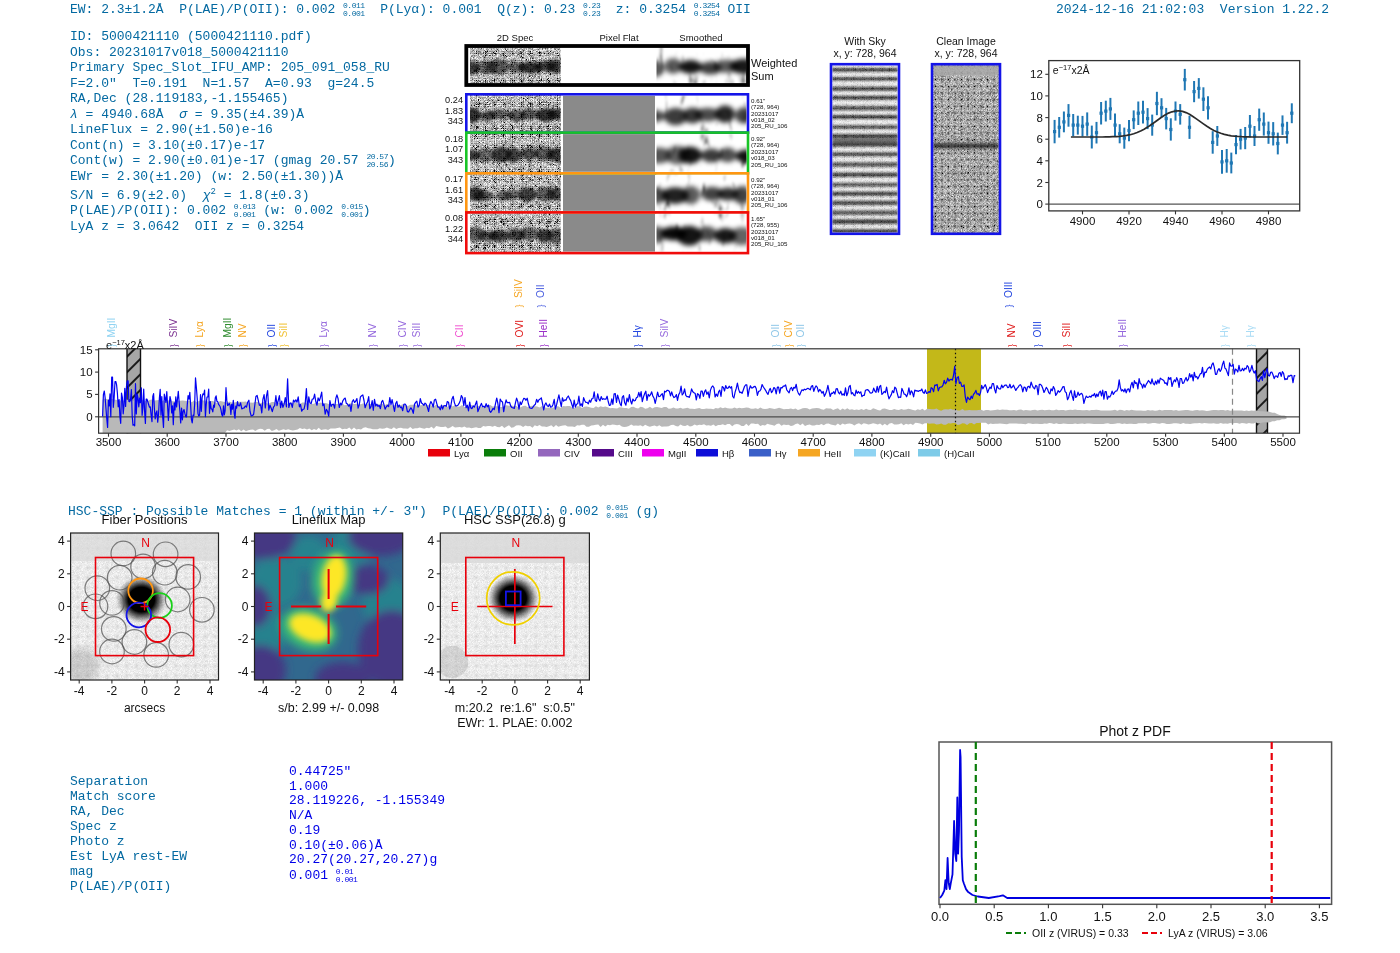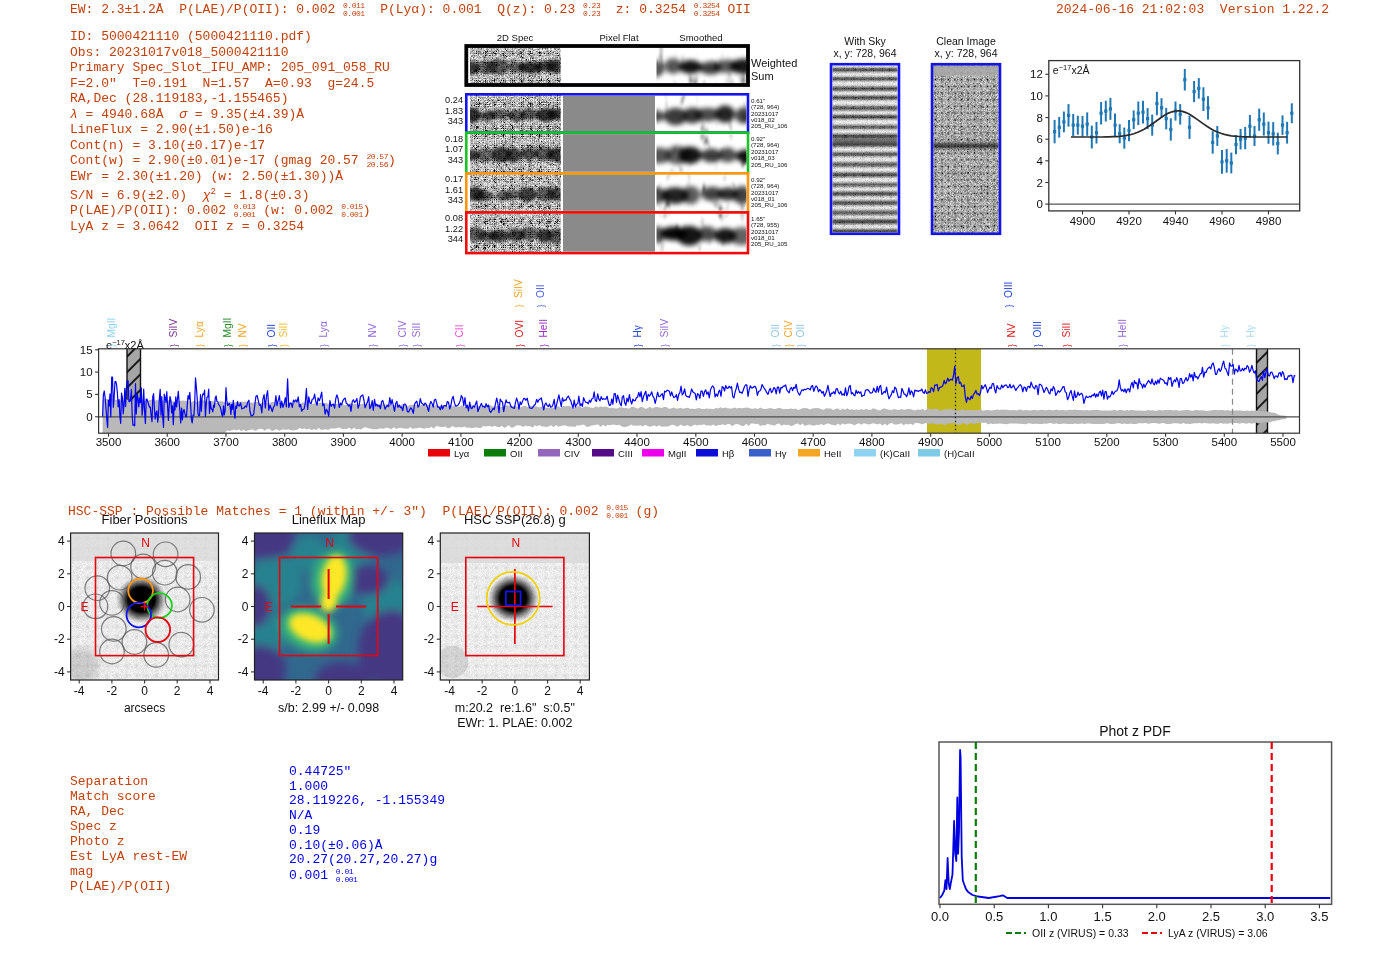--- a/index.html
+++ b/index.html
@@ -1,14 +1,14 @@
 <!DOCTYPE html>
 <html><head><meta charset="utf-8"><style>
 html,body{margin:0;padding:0;background:#fff;width:1400px;height:953px;overflow:hidden}
-.mono{font-family:"Liberation Mono",monospace;font-size:13px;color:#c2410c;white-space:pre;position:absolute;line-height:15.5px}
+.mono{font-family:"Liberation Mono",monospace;font-size:13px;color:#0369a1;white-space:pre;position:absolute;line-height:15.5px}
 sup{font-size:9px}
 .fr{display:inline-block;vertical-align:-3px;line-height:8px;font-size:8px;text-align:left;letter-spacing:-0.5px}
 .blue{color:#0000e8}
 </style></head><body>
 <svg width="1400" height="953" style="position:absolute;left:0;top:0" xmlns="http://www.w3.org/2000/svg">
 <defs>
 <filter id="fgrain" x="0" y="0" width="100%" height="100%">
 <feTurbulence type="turbulence" baseFrequency="0.55" numOctaves="2" seed="11" stitchTiles="stitch"></feTurbulence>
 <feColorMatrix type="matrix" values="0.95 0.95 0.95 0 -0.27  0.95 0.95 0.95 0 -0.27  0.95 0.95 0.95 0 -0.27  0 0 0 0 1"></feColorMatrix>
 </filter>
@@ -765,16 +765,16 @@
 <line x1="1265.2" y1="904.3" x2="1265.2" y2="908.3" stroke="#333" stroke-width="1.1"></line>
 <text x="1265.2" y="921.3" font-size="13" fill="#111" text-anchor="middle" font-family="Liberation Sans">3.0</text>
 <line x1="1319.4" y1="904.3" x2="1319.4" y2="908.3" stroke="#333" stroke-width="1.1"></line>
 <text x="1319.4" y="921.3" font-size="13" fill="#111" text-anchor="middle" font-family="Liberation Sans">3.5</text>
 <line x1="1006" y1="933" x2="1026" y2="933" stroke="#0a7d0a" stroke-width="2.2" stroke-dasharray="6,3"></line>
 <text x="1032" y="937" font-size="10.5" fill="#111" font-family="Liberation Sans">OII z (VIRUS) = 0.33</text>
 <line x1="1142" y1="933" x2="1162" y2="933" stroke="#e8000b" stroke-width="2.2" stroke-dasharray="6,3"></line>
 <text x="1168" y="937" font-size="10.5" fill="#111" font-family="Liberation Sans">LyA z (VIRUS) = 3.06</text>
 </svg>
 <div class="mono" style="left:70px;top:2px">EW: 2.3±1.2Å  P(LAE)/P(OII): 0.002 <span class="fr">0.011<br>0.001</span>  P(Lyα): 0.001  Q(z): 0.23 <span class="fr">0.23<br>0.23</span>  z: 0.3254 <span class="fr">0.3254<br>0.3254</span> OII</div>
-<div class="mono" style="left:1056px;top:2px">2024-06-16 21:02:03  Version 1.22.2</div>
+<div class="mono" style="left:1056px;top:2px">2024-12-16 21:02:03  Version 1.22.2</div>
 <div class="mono" style="left:70px;top:29px">ID: 5000421110 (5000421110.pdf)<br>Obs: 20231017v018_5000421110<br>Primary Spec_Slot_IFU_AMP: 205_091_058_RU<br>F=2.0"  T=0.191  N=1.57  A=0.93  g=24.5<br>RA,Dec (28.119183,-1.155465)<br><i>λ</i> = 4940.68Å  <i>σ</i> = 9.35(±4.39)Å<br>LineFlux = 2.90(±1.50)e-16<br>Cont(n) = 3.10(±0.17)e-17<br>Cont(w) = 2.90(±0.01)e-17 (gmag 20.57 <span class="fr">20.57<br>20.56</span>)<br>EWr = 2.30(±1.20) (w: 2.50(±1.30))Å<br>S/N = 6.9(±2.0)  <i>χ</i><sup>2</sup> = 1.8(±0.3)<br>P(LAE)/P(OII): 0.002 <span class="fr">0.013<br>0.001</span> (w: 0.002 <span class="fr">0.015<br>0.001</span>)<br>LyA z = 3.0642  OII z = 0.3254</div>
 <div class="mono" style="left:68px;top:504px">HSC-SSP : Possible Matches = 1 (within +/- 3")  P(LAE)/P(OII): 0.002 <span class="fr">0.015<br>0.001</span> (g)</div>
 <div class="mono" style="left:70px;top:774px;line-height:15px">Separation<br>Match score<br>RA, Dec<br>Spec z<br>Photo z<br>Est LyA rest-EW<br>mag<br>P(LAE)/P(OII)</div>
 <div class="mono blue" style="left:289px;top:765px;line-height:14.7px">0.44725"<br>1.000<br>28.119226, -1.155349<br>N/A<br>0.19<br>0.10(±0.06)Å<br>20.27(20.27,20.27)g<br>0.001 <span class="fr">0.01<br>0.001</span></div>
 </body></html>

